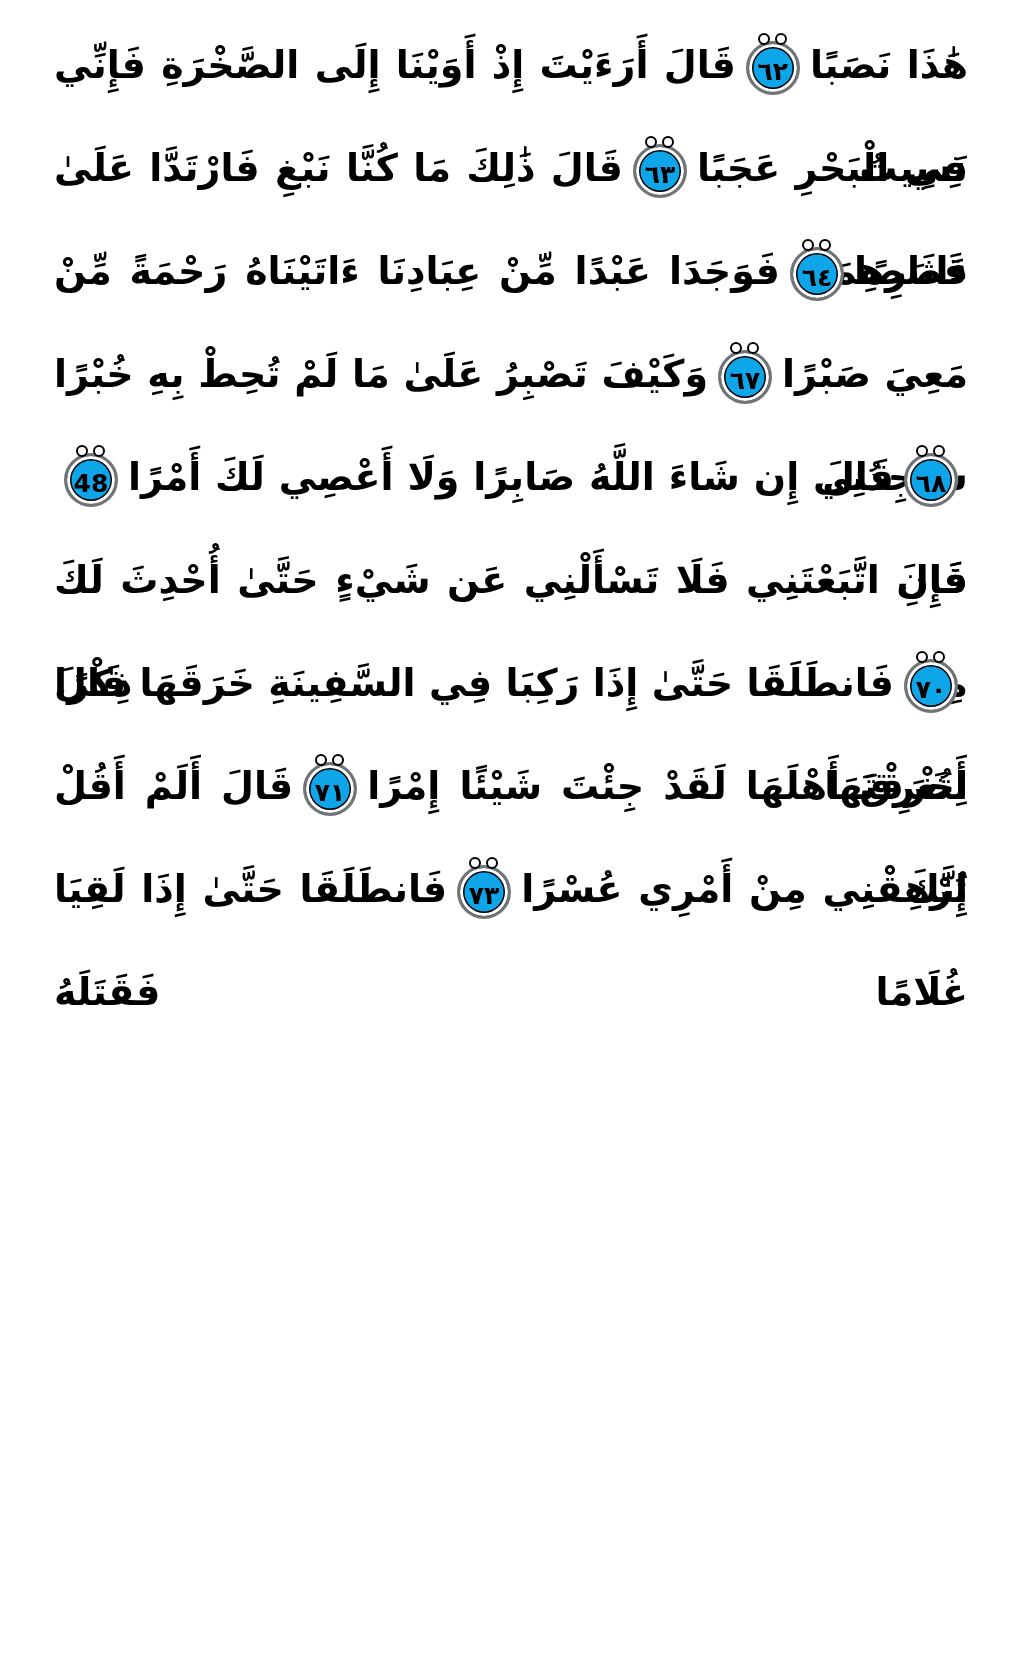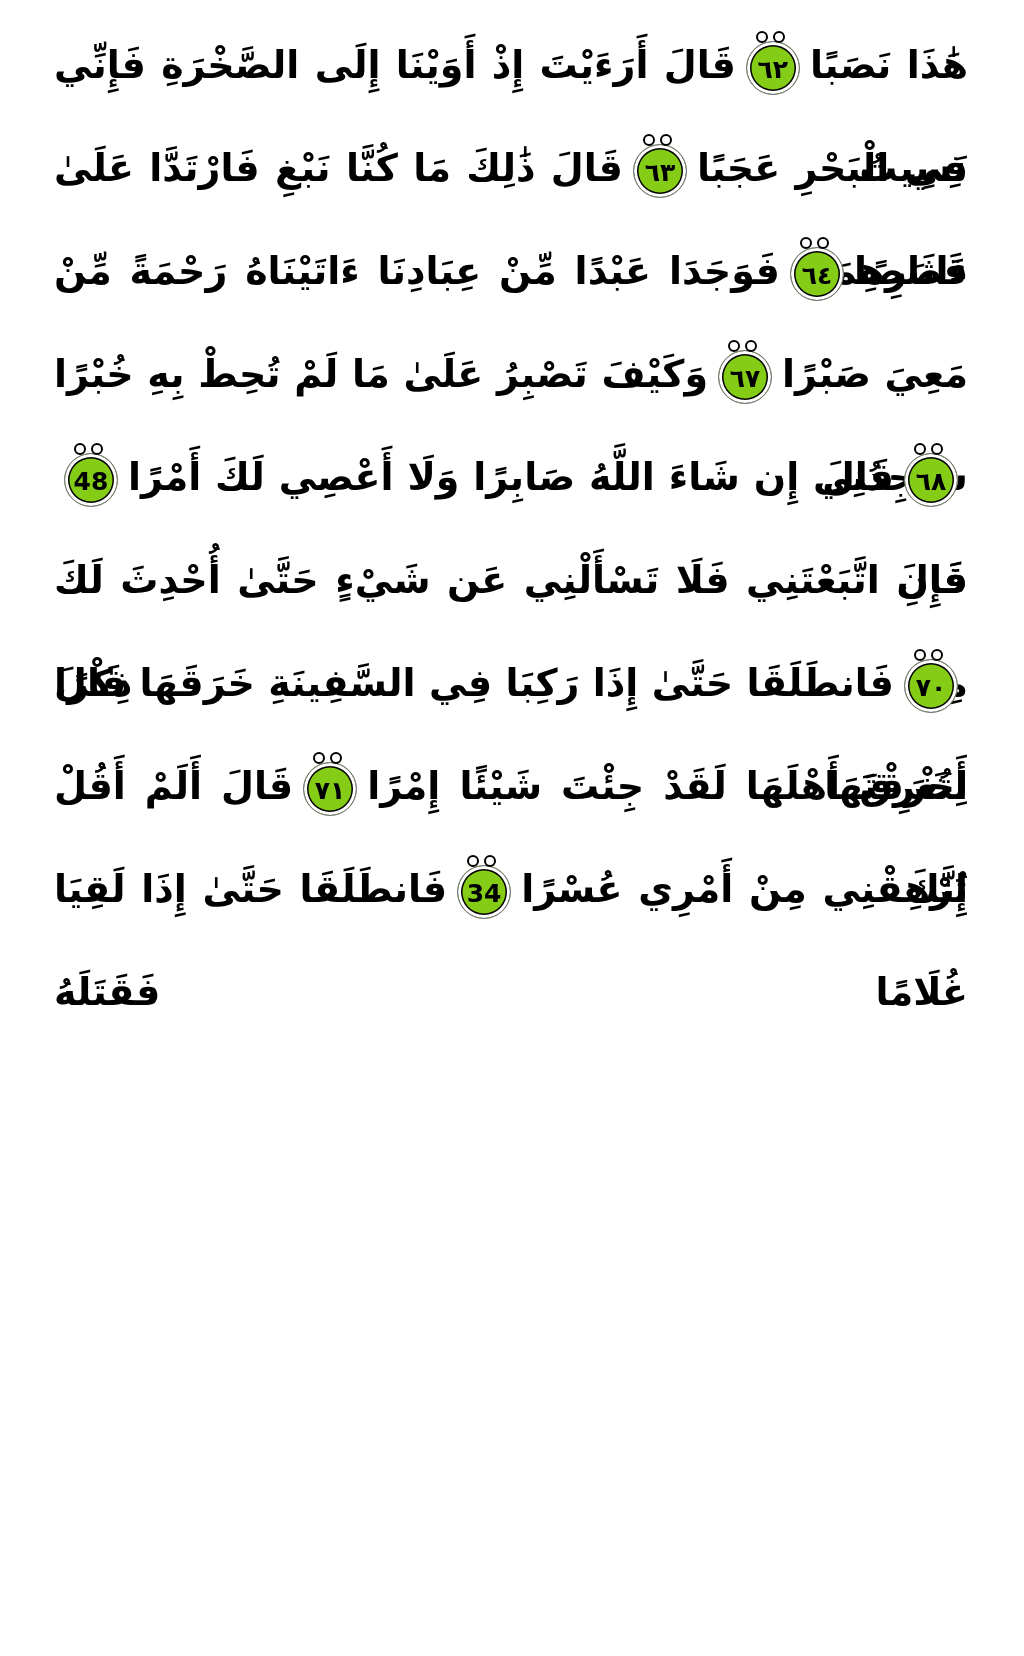--- a/index.html
+++ b/index.html
@@ -36,29 +36,29 @@
     white-space: normal;
   }
   
   .ayah {
     display: inline-block;
     position: relative;
     box-sizing: border-box;
     width: 54px;
     height: 54px;
     line-height: 47px;
-    border: 1px solid #737373;
+    border: 3px solid #737373;
     border-radius: 50%;
     box-shadow: inset 0 0 0 3px #fff, inset 0 0 0 4.5px #000;
     text-align: center;
     -moz-text-align-last: center;
     text-align-last: center;
     vertical-align: middle;
     margin: 0 10px;
-    background: #84cc16;
+    background: #0ea5e9;
   }
   .ayah::before,
   .ayah::after {
     content: "";
     position: absolute;
     top: -11px;
     width: 12px;
     height: 12px;
     box-sizing: border-box;
     border: 2.5px solid #000;
@@ -80,15 +80,15 @@
 <div class="page">
   <div class="lines">
       <div class="line"><span class="txt">هَٰذَا نَصَبًا</span><span class="ayah"><span class="ayah-num">٦٢</span></span><span class="txt">قَالَ أَرَءَيْتَ إِذْ أَوَيْنَا إِلَى الصَّخْرَةِ فَإِنِّي نَسِيتُ</span></div>
       <div class="line"><span class="txt">فِي الْبَحْرِ عَجَبًا</span><span class="ayah"><span class="ayah-num">٦٣</span></span><span class="txt">قَالَ ذَٰلِكَ مَا كُنَّا نَبْغِ فَارْتَدَّا عَلَىٰ ءَاثَارِهِمَا</span></div>
       <div class="line"><span class="txt">قَصَصًا</span><span class="ayah"><span class="ayah-num">٦٤</span></span><span class="txt">فَوَجَدَا عَبْدًا مِّنْ عِبَادِنَا ءَاتَيْنَاهُ رَحْمَةً مِّنْ</span></div>
       <div class="line"><span class="txt">مَعِيَ صَبْرًا</span><span class="ayah"><span class="ayah-num">٦٧</span></span><span class="txt">وَكَيْفَ تَصْبِرُ عَلَىٰ مَا لَمْ تُحِطْ بِهِ خُبْرًا</span><span class="ayah"><span class="ayah-num">٦٨</span></span><span class="txt">قَالَ</span></div>
       <div class="line"><span class="txt">سَتَجِدُنِي إِن شَاءَ اللَّهُ صَابِرًا وَلَا أَعْصِي لَكَ أَمْرًا</span><span class="ayah"><span class="ayah-num">48</span></span><span class="txt">قَالَ</span></div>
       <div class="line"><span class="txt">فَإِنِ اتَّبَعْتَنِي فَلَا تَسْأَلْنِي عَن شَيْءٍ حَتَّىٰ أُحْدِثَ لَكَ مِنْهُ ذِكْرًا</span></div>
       <div class="line"><span class="ayah"><span class="ayah-num">٧٠</span></span><span class="txt">فَانطَلَقَا حَتَّىٰ إِذَا رَكِبَا فِي السَّفِينَةِ خَرَقَهَا قَالَ أَخَرَقْتَهَا</span></div>
       <div class="line"><span class="txt">لِتُغْرِقَ أَهْلَهَا لَقَدْ جِئْتَ شَيْئًا إِمْرًا</span><span class="ayah"><span class="ayah-num">٧١</span></span><span class="txt">قَالَ أَلَمْ أَقُلْ إِنَّكَ</span></div>
-      <div class="line"><span class="txt">تُرْهِقْنِي مِنْ أَمْرِي عُسْرًا</span><span class="ayah"><span class="ayah-num">34</span></span><span class="txt">فَانطَلَقَا حَتَّىٰ إِذَا لَقِيَا غُلَامًا فَقَتَلَهُ</span></div>
+      <div class="line"><span class="txt">تُرْهِقْنِي مِنْ أَمْرِي عُسْرًا</span><span class="ayah"><span class="ayah-num">٧٣</span></span><span class="txt">فَانطَلَقَا حَتَّىٰ إِذَا لَقِيَا غُلَامًا فَقَتَلَهُ</span></div>
     </div>
 </div>
 
 </body></html>

